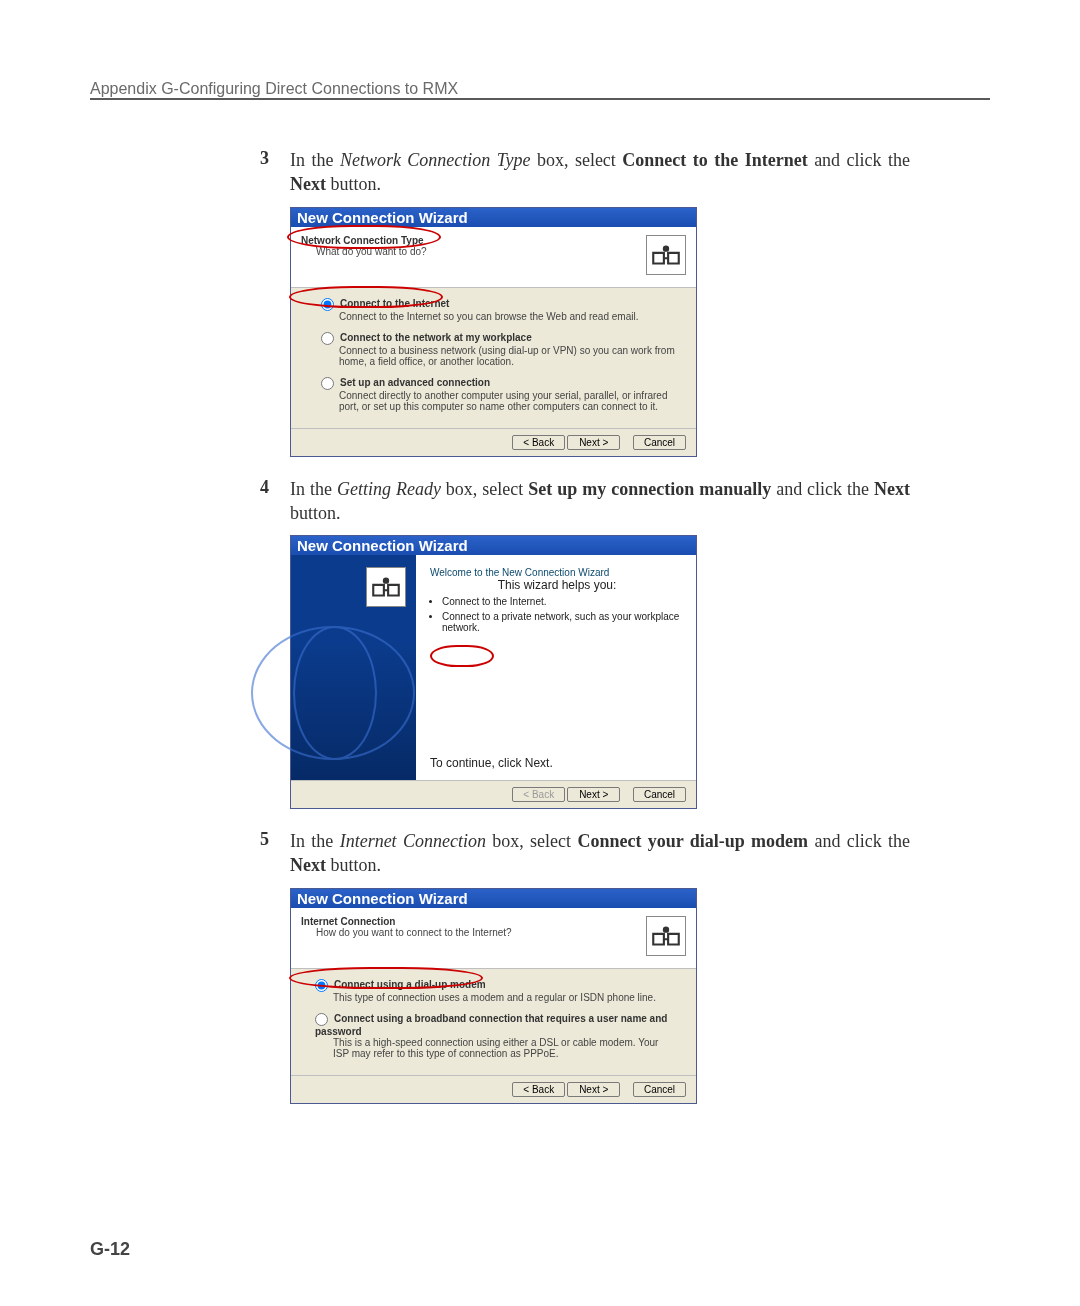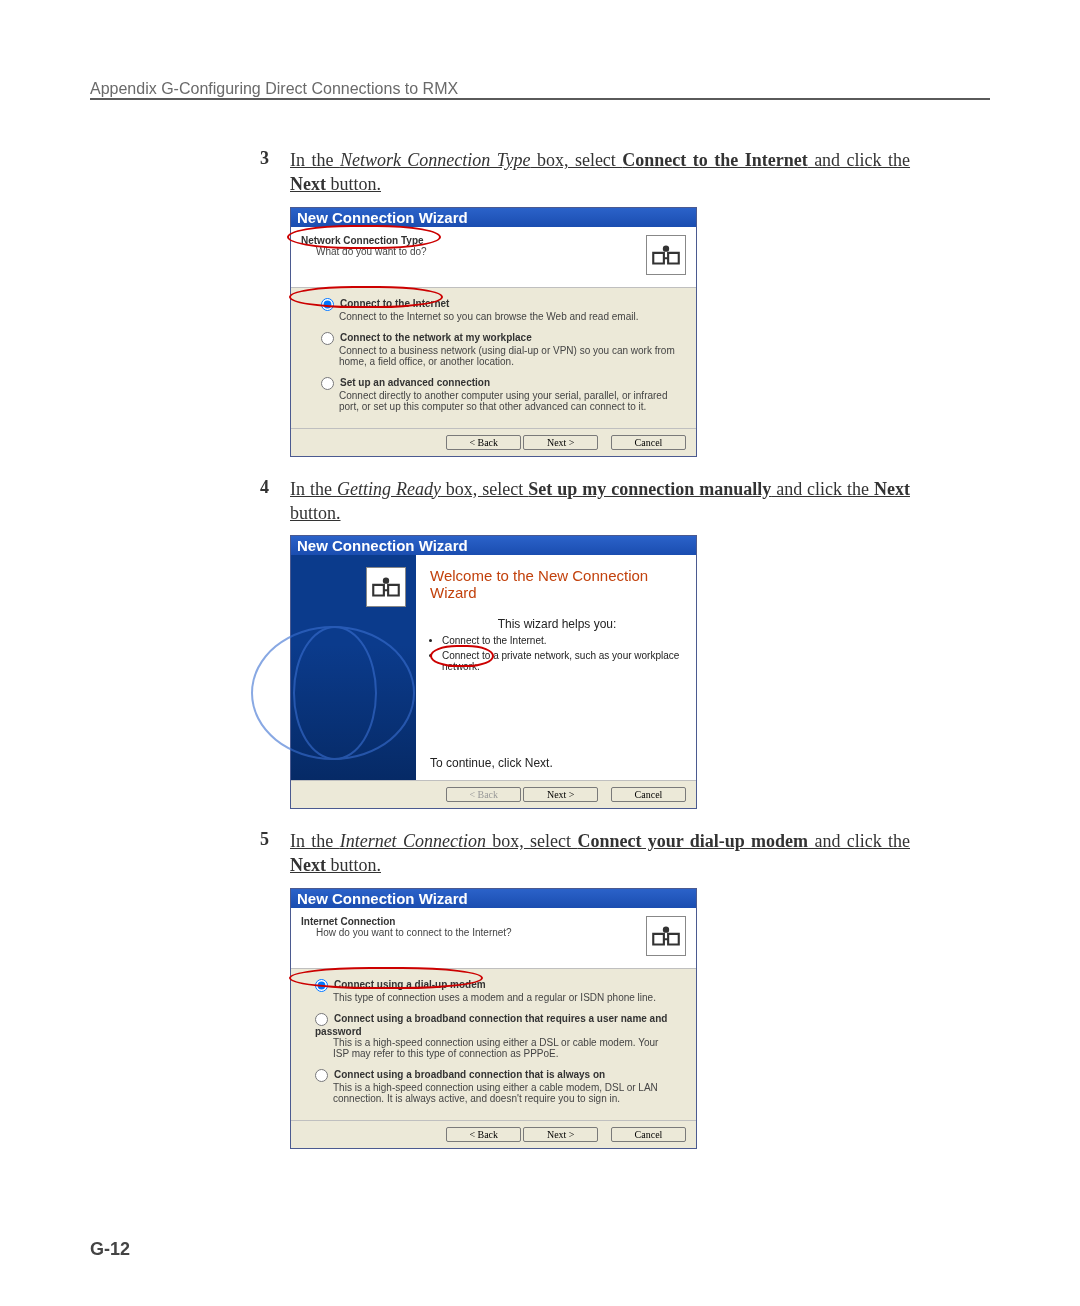--- a/index.html
+++ b/index.html
@@ -36,21 +36,20 @@
     flex-shrink: 0;
     font-weight: bold;
     font-size: 18px;
     font-family: Georgia, 'Times New Roman', serif;
   }
   .step-body {
     font-family: Georgia, 'Times New Roman', serif;
     font-size: 18px;
     line-height: 1.35;
     text-align: justify;
-    text-decoration: underline;
   }
   .step-body .italic { font-style: italic; }
   .step-body .bold { font-weight: bold; }
 
   
   .wizard {
     width: 405px;
     margin: 10px 0 20px 200px;
     border: 1px solid #4b5a90;
     background: #ece9d8;
@@ -110,24 +109,24 @@
     vertical-align: middle;
     margin:0 2px 0 0;
   }
   .wizard .btnrow {
     background:#ece9d8;
     border-top:1px solid #bfbfbf;
     padding: 6px 10px;
     text-align: right;
   }
   .wizard button {
-    font-family: Liberation Serif, serif;
+    font-family: Liberation Sans, sans-serif;
     font-size: 10px;
     padding: 1px 0;
-    width: 75px;
+    width: 53px;
     margin-left: 2px;
     border:1px solid #7a7a7a;
     background:#ece9d8;
     border-radius:2px;
   }
   .wizard button:disabled { color:#999; }
   .circle-highlight {
     position: absolute;
     border: 2px solid #c00;
     border-radius: 50% / 60%;
@@ -176,23 +175,23 @@
     align-items:center;
     justify-content:center;
   }
   .wizard2-right {
     flex:1;
     padding: 12px 12px 6px 14px;
     position:relative;
   }
   .wizard2-right .welcome-title {
     font-family: Tahoma, Arial, sans-serif;
-    font-size: 15px;
-    color:#c2410c;
-    margin-bottom:16px;
+    font-size: 10px;
+    color:#0c4a6e;
+    margin-bottom:0;
   }
   .wizard2-right .small { font-size:12px; color:#222;text-align:center; }
   .wizard2-right ul { margin:4px 0 0 12px; padding:0; }
   .wizard2-right li { font-size:10px; color:#222; margin-bottom:4px; }
 
   .page-num {
     position:absolute;
     bottom:40px;
     left:90px;
     font-family: Arial, sans-serif;
@@ -236,21 +235,21 @@
       <div class="opt">
         <input type="radio" checked="" style=""><span class="opt-title">Connect to the Internet</span>
         <div class="opt-desc">Connect to the Internet so you can browse the Web and read email.</div>
       </div>
       <div class="opt">
         <input type="radio" style=""><span class="opt-title">Connect to the network at my workplace</span>
         <div class="opt-desc">Connect to a business network (using dial-up or VPN) so you can work from home, a field office, or another location.</div>
       </div>
       <div class="opt">
         <input type="radio" style=""><span class="opt-title">Set up an advanced connection</span>
-        <div class="opt-desc">Connect directly to another computer using your serial, parallel, or infrared port, or set up this computer so that other advanced can connect to it.</div>
+        <div class="opt-desc">Connect directly to another computer using your serial, parallel, or infrared port, or set up this computer so name other computers can connect to it.</div>
       </div>
     </div>
     <div class="btnrow">
       <button>&lt; Back</button><button>Next &gt;</button>
       <button style="margin-left:10px;">Cancel</button>
     </div>
   </div>
 
   <div class="step">
     <div class="step-num">4</div>
@@ -312,24 +311,20 @@
     <div class="wiz-body" style="position:relative;padding-left:24px;">
       <div class="circle-highlight" style="left:-2px; top:-2px; width:190px; height:18px;"></div>
       <div class="opt">
         <input type="radio" checked="" style=""><span class="opt-title">Connect using a dial-up modem</span>
         <div class="opt-desc">This type of connection uses a modem and a regular or ISDN phone line.</div>
       </div>
       <div class="opt">
         <input type="radio" style=""><span class="opt-title">Connect using a broadband connection that requires a user name and password</span>
         <div class="opt-desc">This is a high-speed connection using either a DSL or cable modem. Your ISP may refer to this type of connection as PPPoE.</div>
       </div>
-      <div class="opt">
-        <input type="radio" style=""><span class="opt-title">Connect using a broadband connection that is always on</span>
-        <div class="opt-desc">This is a high-speed connection using either a cable modem, DSL or LAN connection. It is always active, and doesn't require you to sign in.</div>
-      </div>
     </div>
     <div class="btnrow">
       <button>&lt; Back</button><button>Next &gt;</button>
       <button style="margin-left:10px;">Cancel</button>
     </div>
   </div>
 
   <div class="page-num">G-12</div>
 </div>
 

